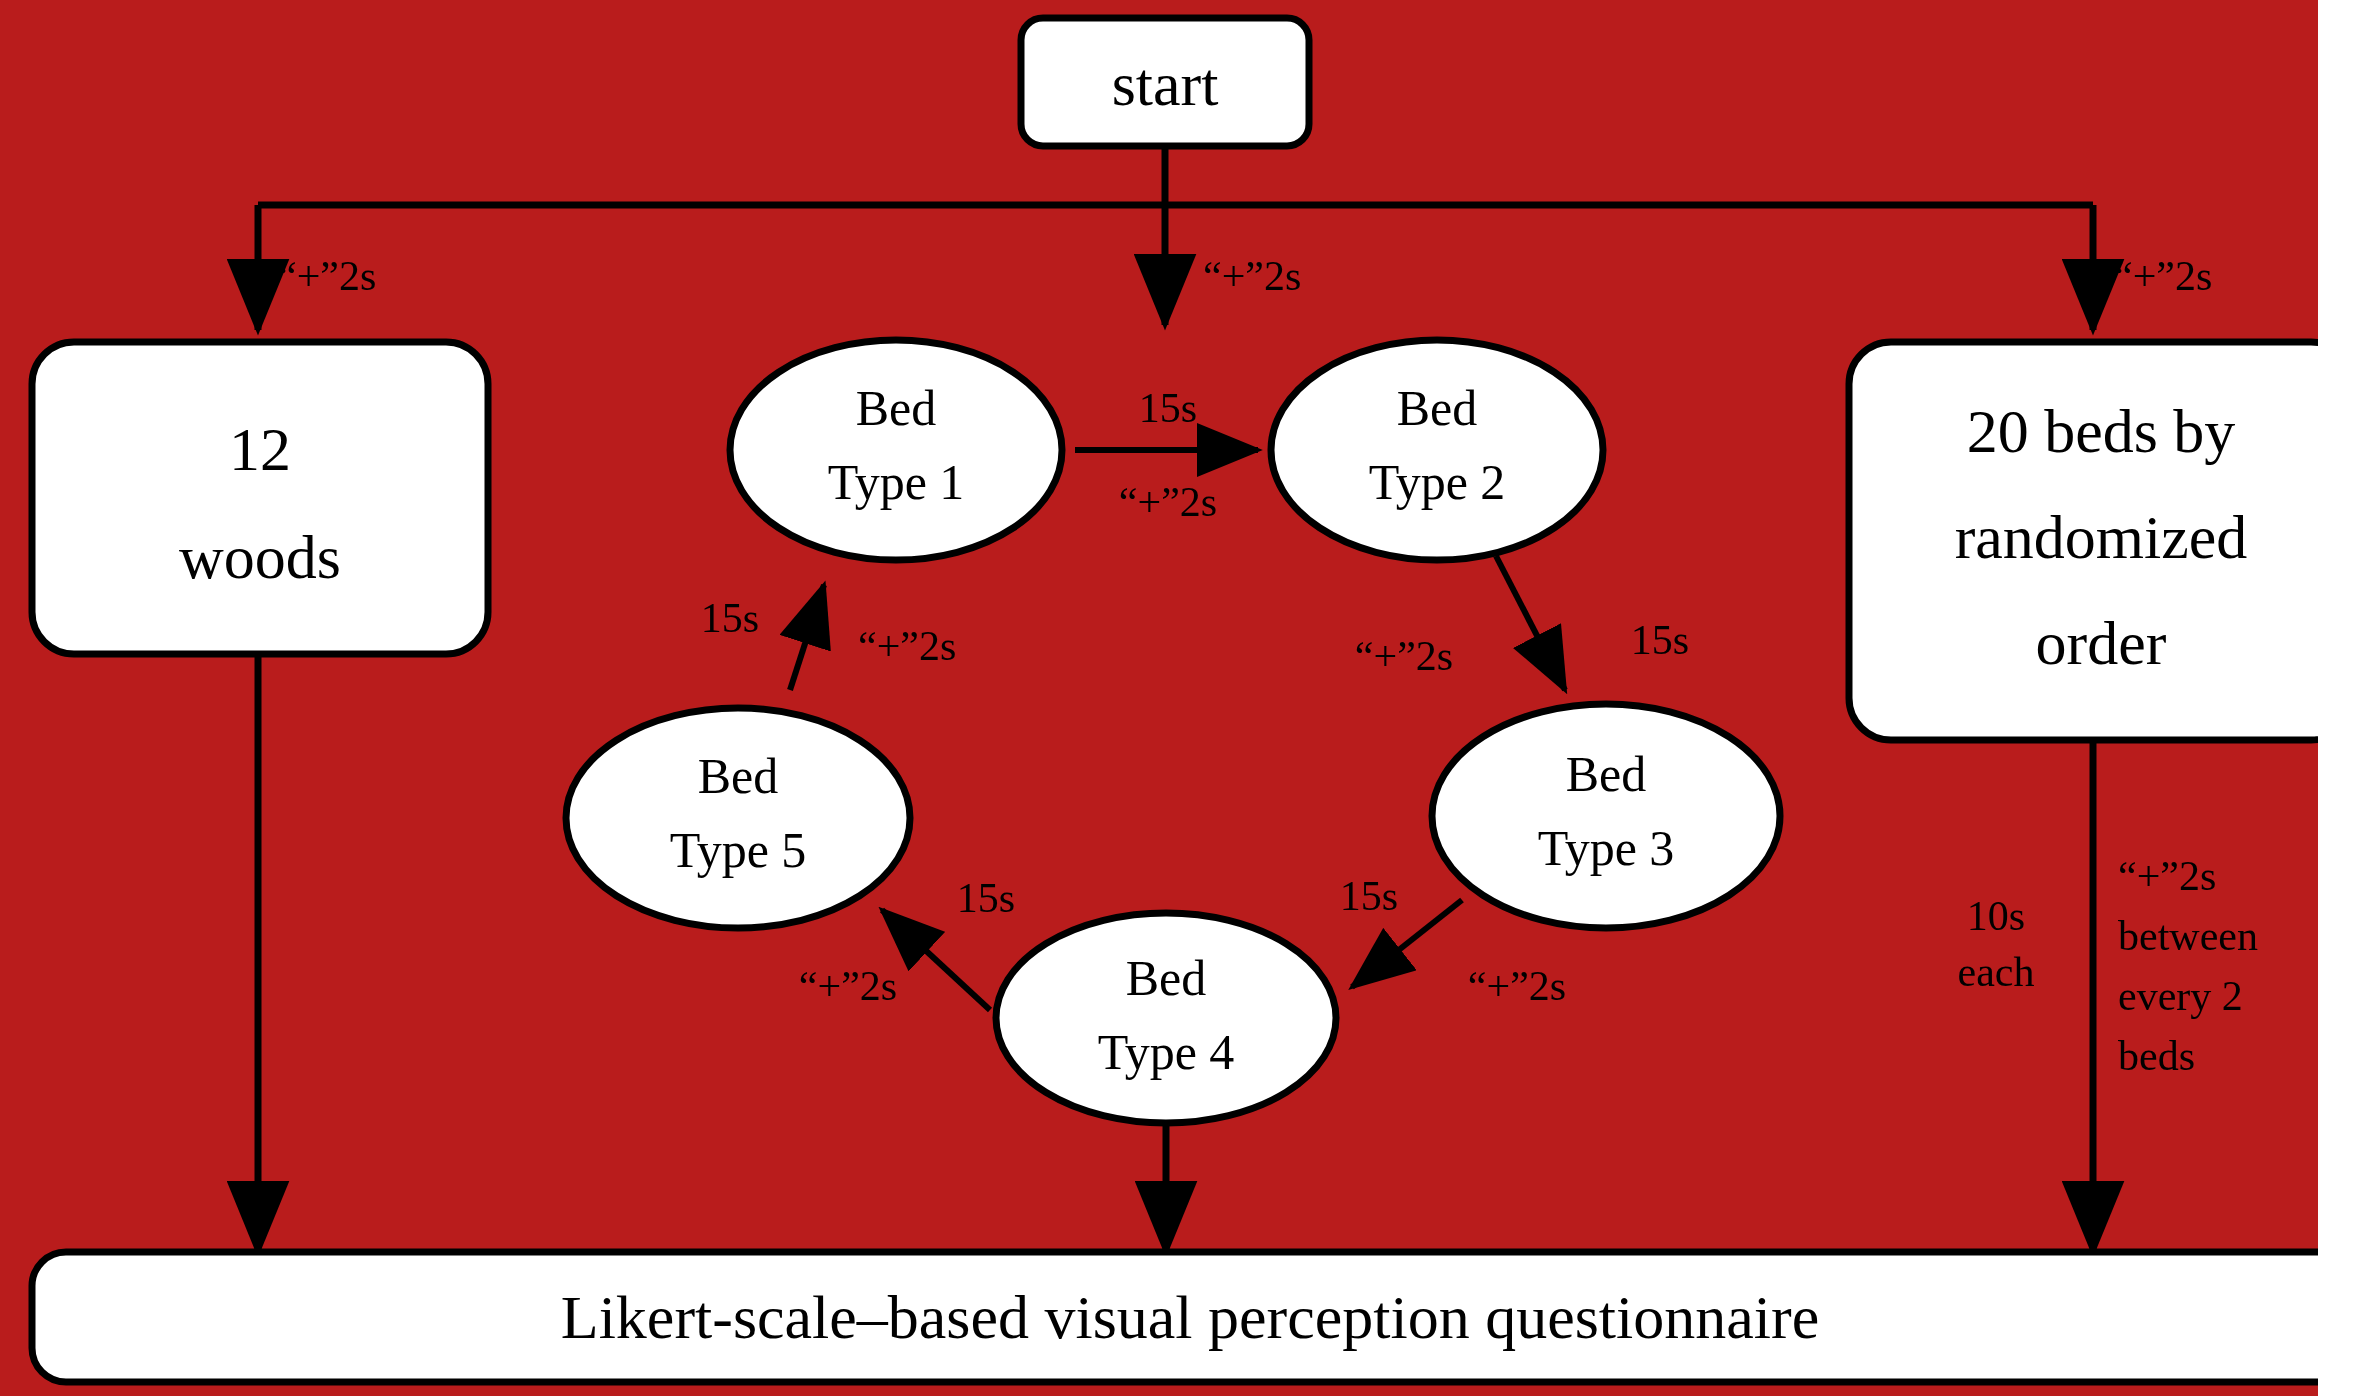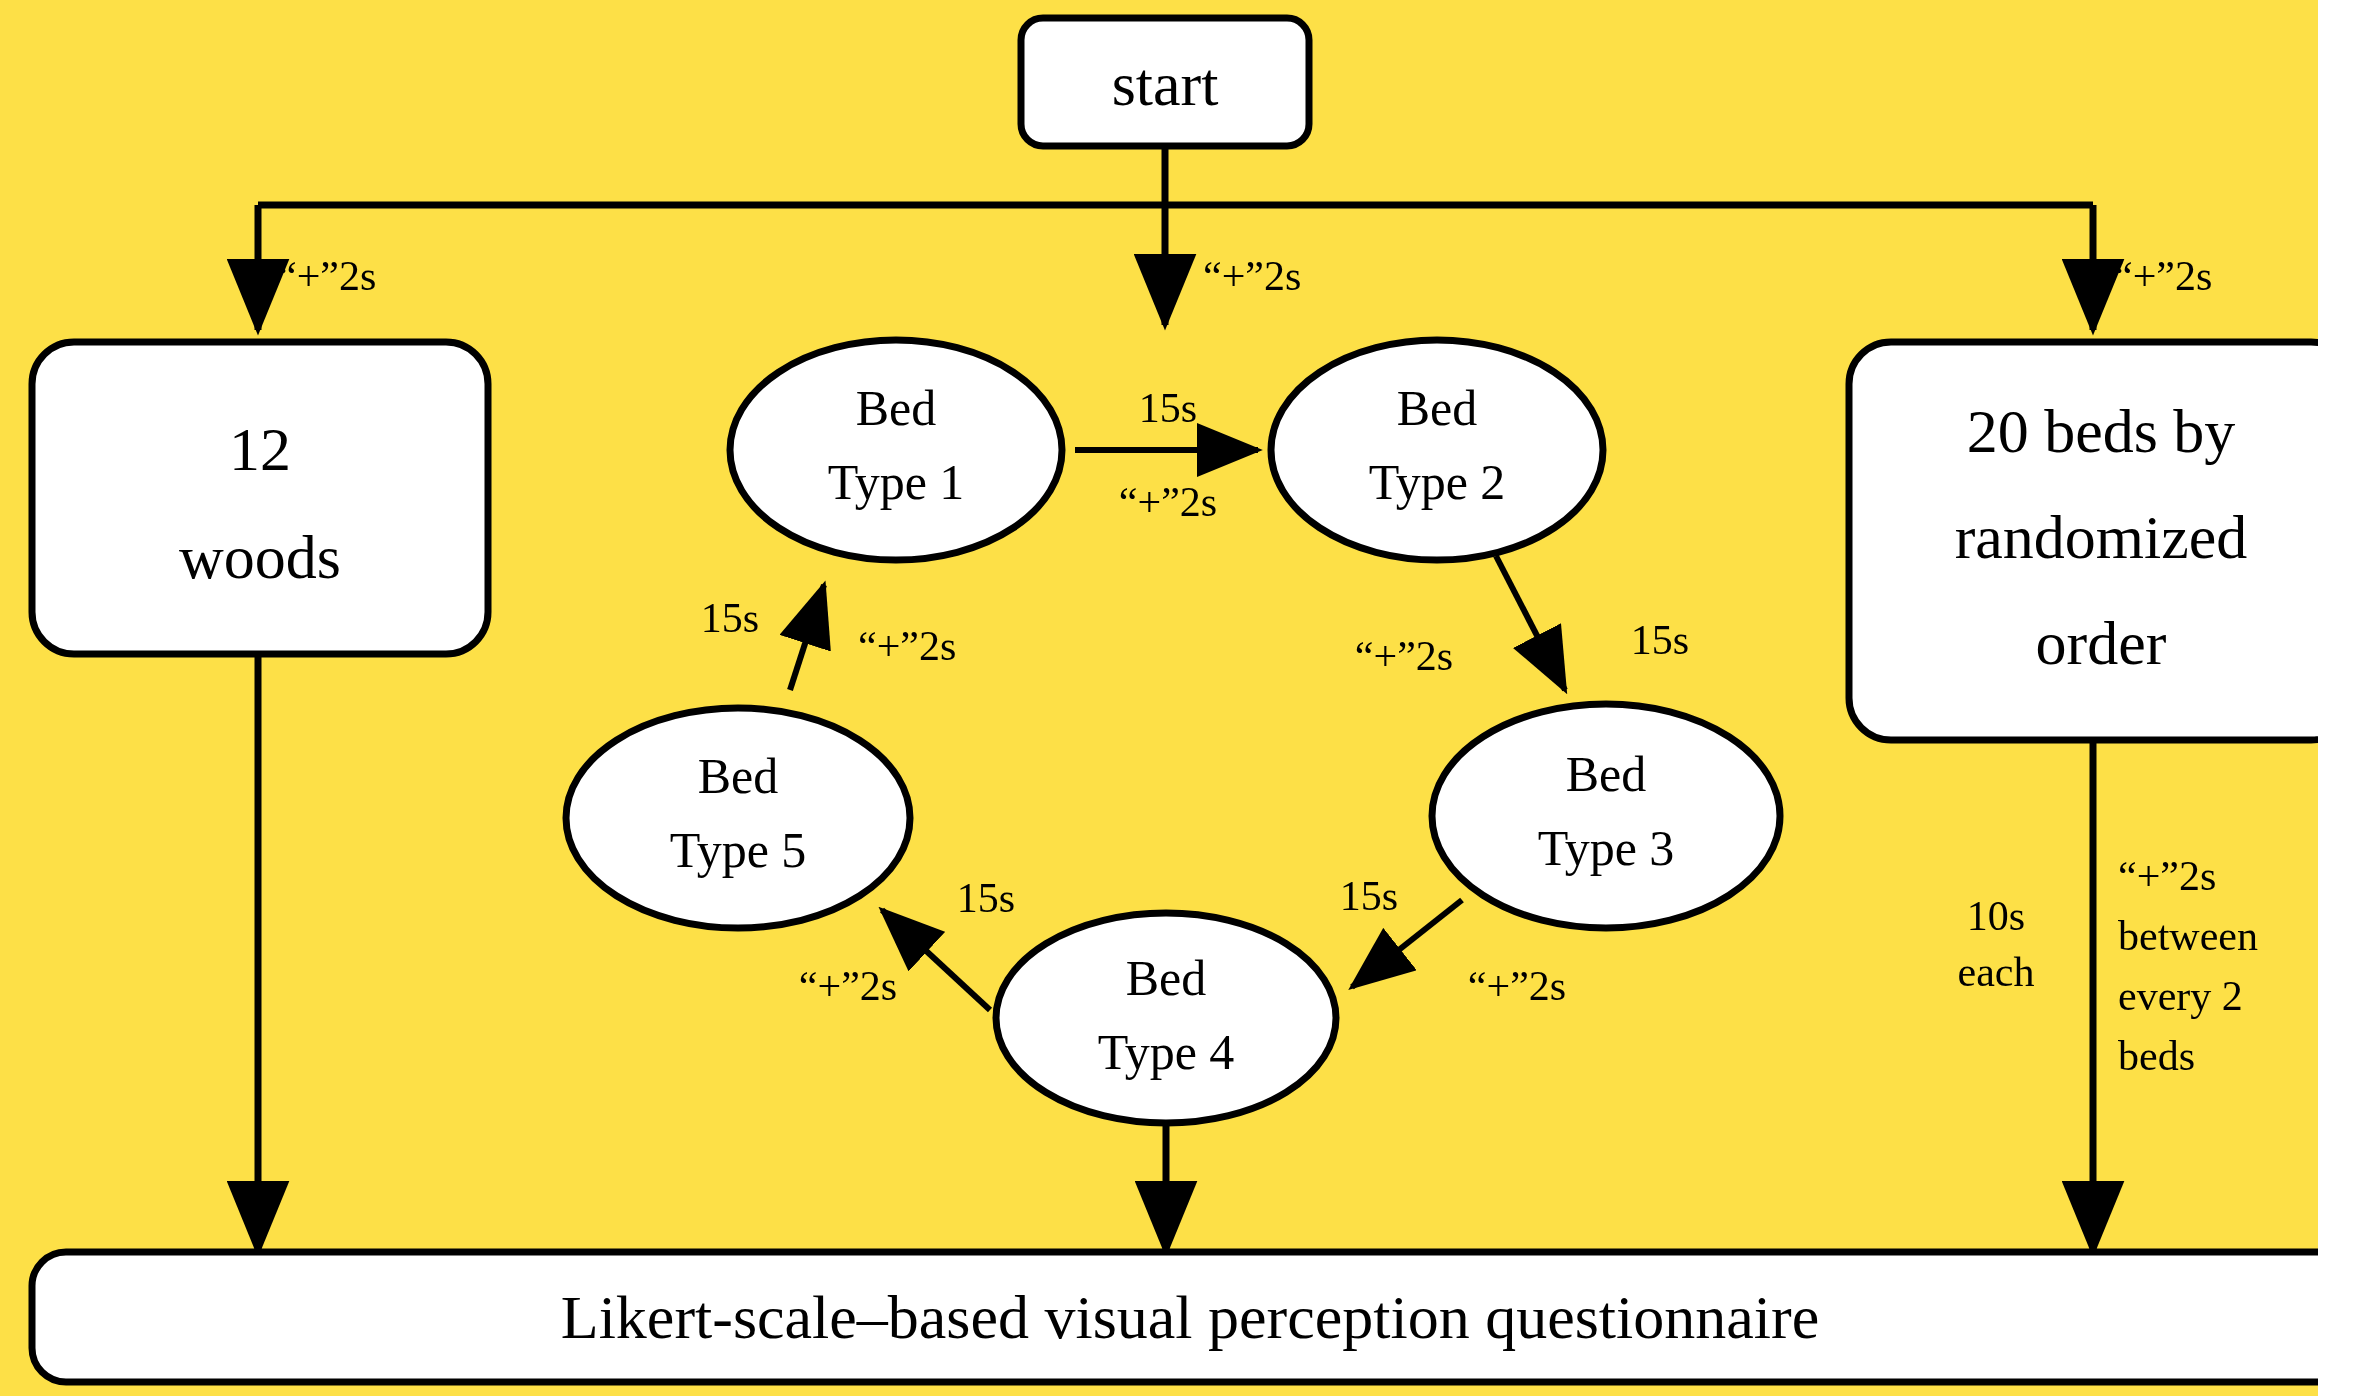--- a/index.html
+++ b/index.html
@@ -7,21 +7,21 @@
     padding: 0;
     background: #ffffff;
   }
   body {
     font-family: "Liberation Serif", "DejaVu Serif", serif;
   }
   #diagram-root {
     position: relative;
     width: 2318px;
     height: 1396px;
-    background: #fde047;
+    background: #b91c1c;
     overflow: hidden;
   }
   svg#flow {
     display: block;
     width: 2374px;
     height: 1396px;
   }
   .shape-stroke {
     fill: #ffffff;
     stroke: #000000;

